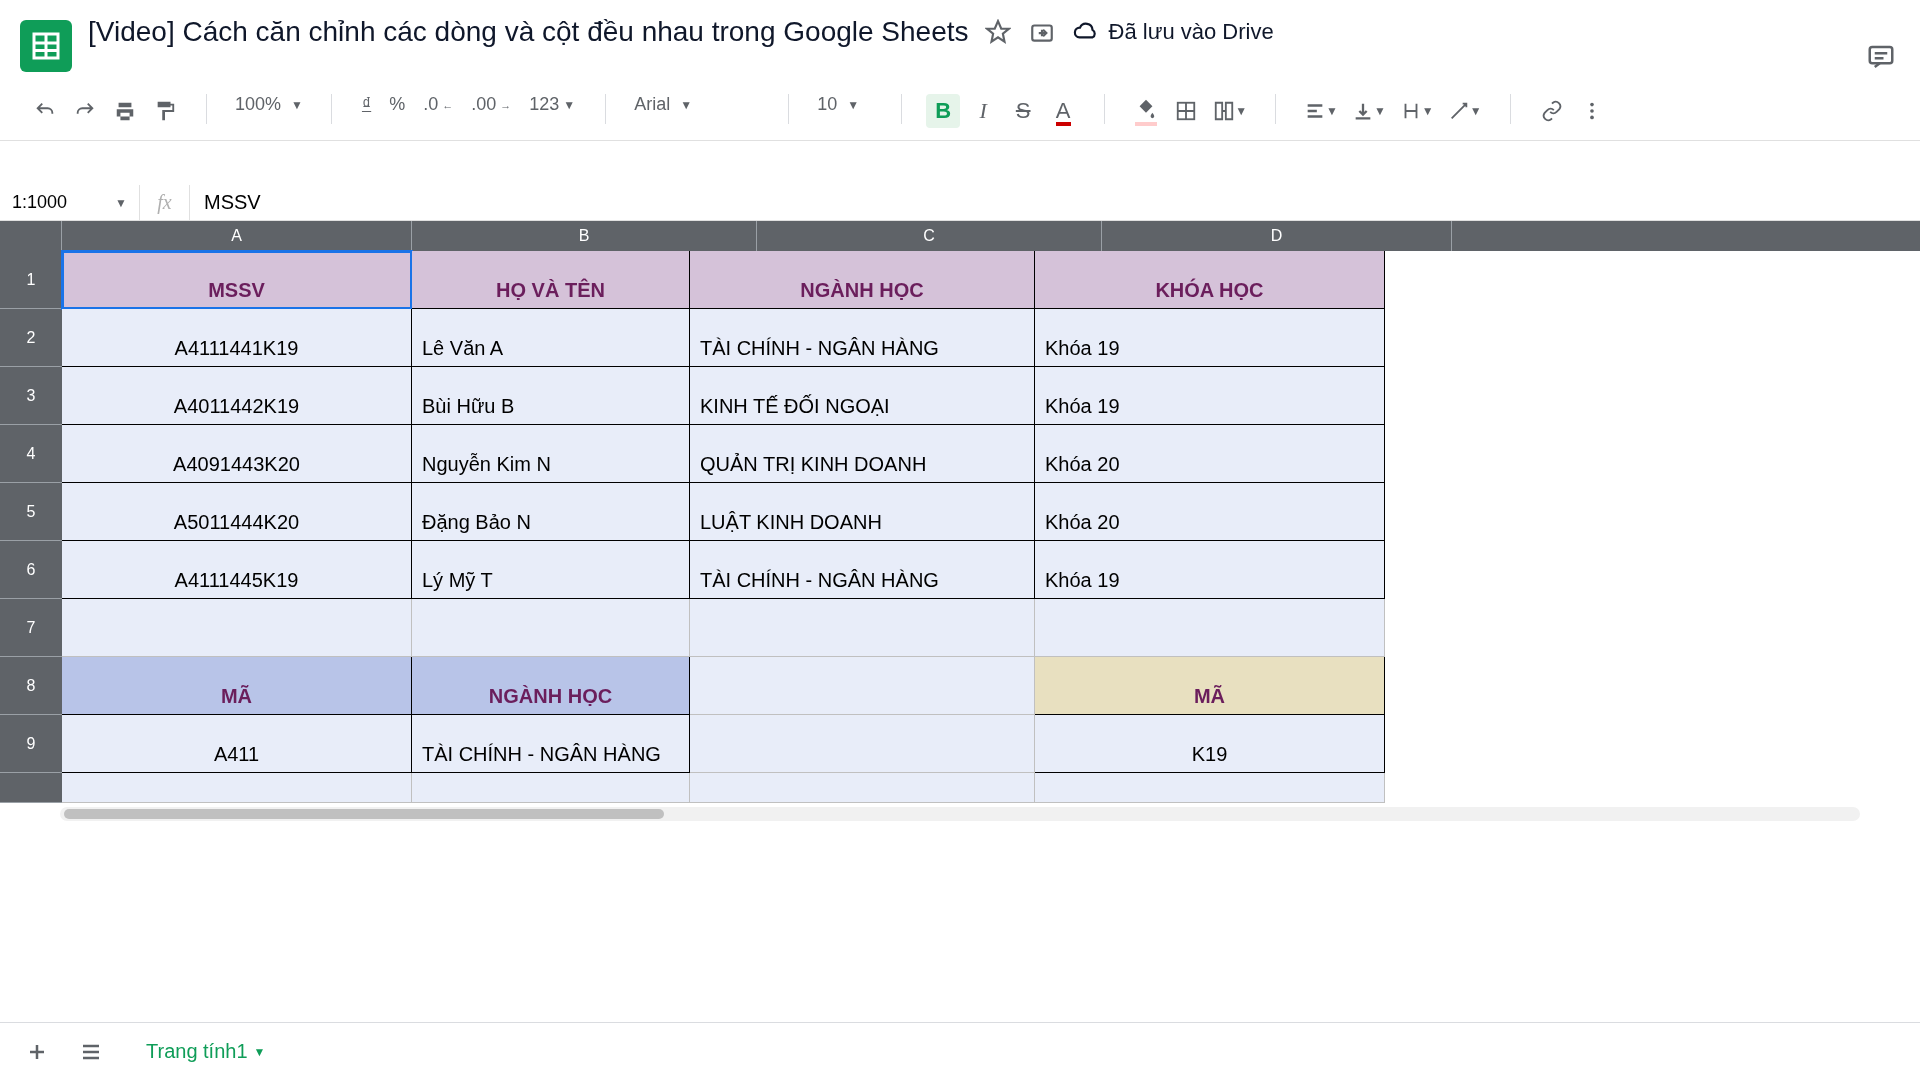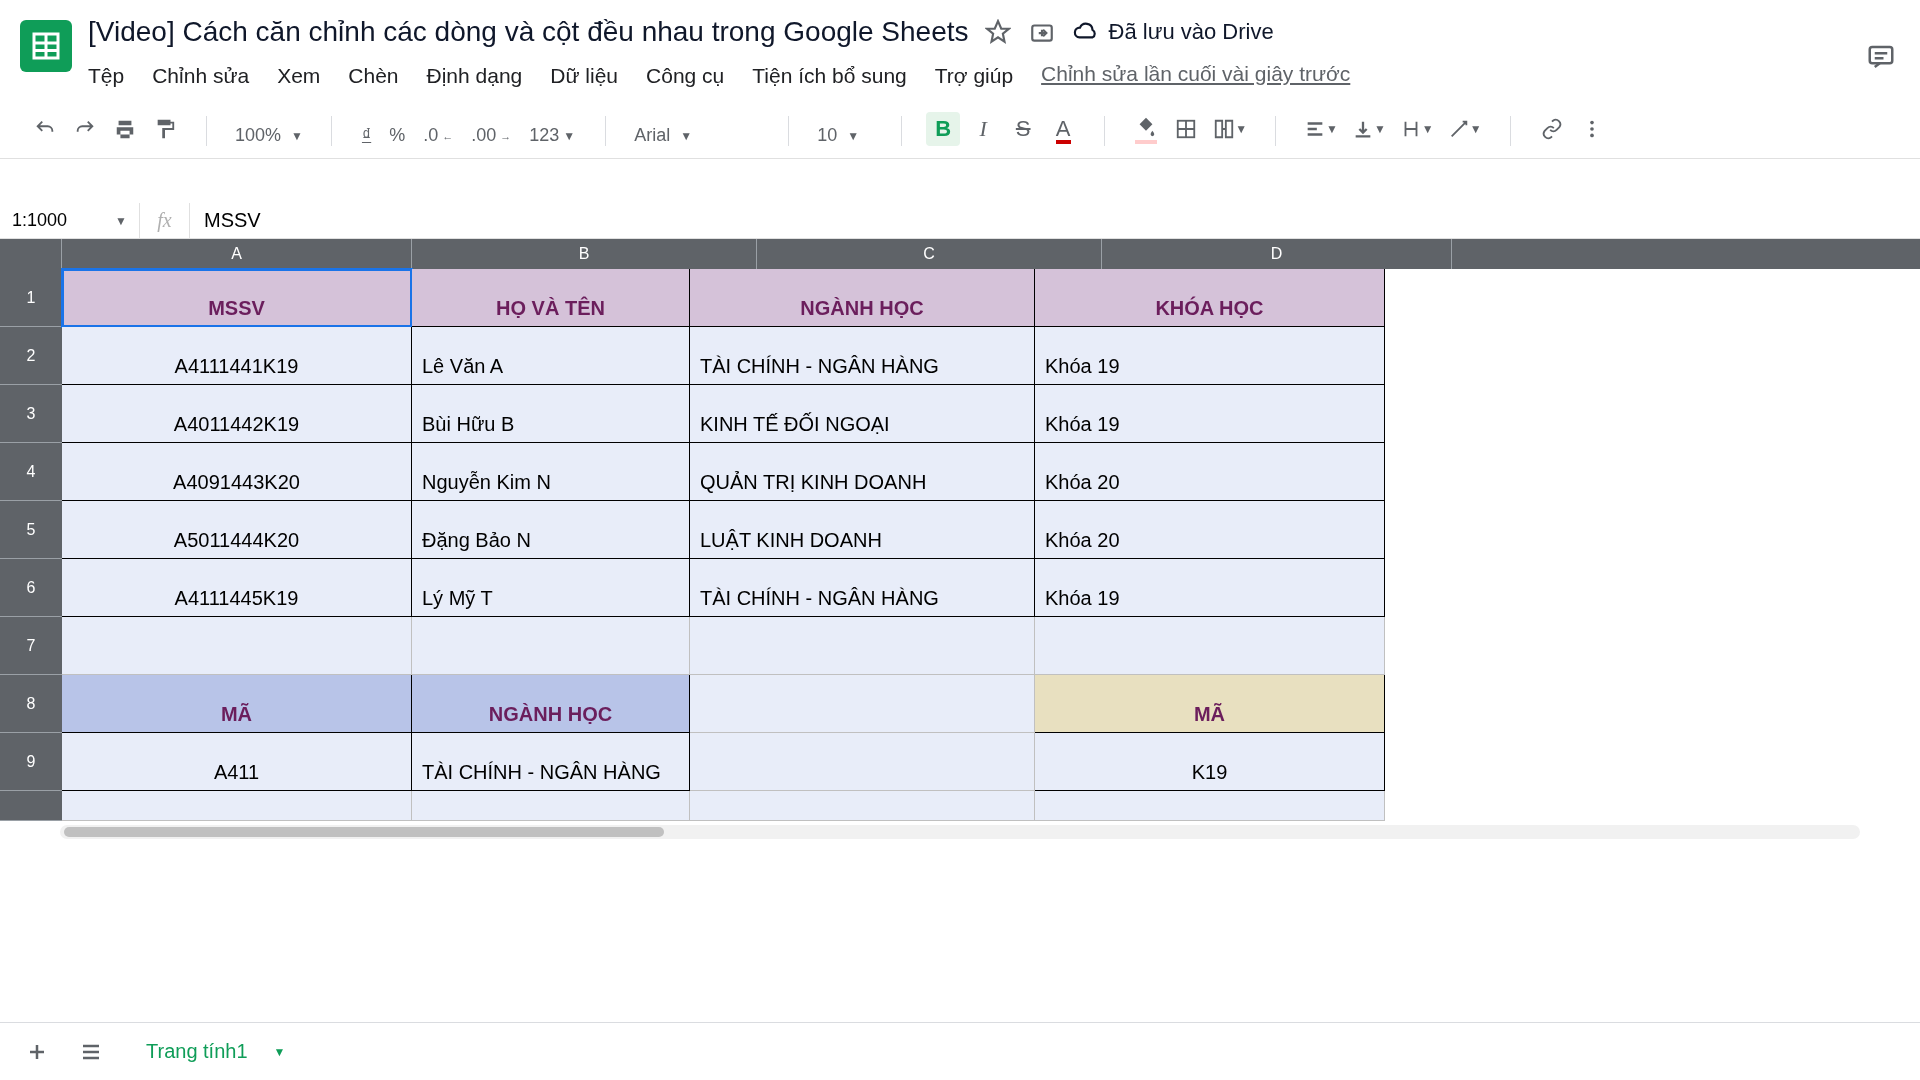--- a/index.html
+++ b/index.html
@@ -14,21 +14,21 @@
 .doc-title { font-size: 28px; color: #0f172a; padding: 4px 0; }
 .title-icons { display: flex; align-items: center; gap: 18px; color: #5f6368; }
 .title-icons .icn { width: 26px; height: 26px; display: flex; align-items: center; justify-content: center; cursor: pointer; }
 .save-status { font-size: 22px; color: #0f172a; display: flex; align-items: center; gap: 10px; }
 .menu-bar { display: flex; gap: 28px; margin-top: 10px; font-size: 21px; }
 .menu-item { color: #202124; cursor: pointer; padding: 2px 0; }
 .last-edit { color: #5f6368; text-decoration: underline; cursor: pointer; }
 .comment-icon { position: absolute; right: 24px; top: 42px; color: #5f6368; cursor: pointer; }
 
 
-.toolbar { display: flex; align-items: flex-end; padding: 12px 20px; gap: 16px; border-bottom: 1px solid #e0e0e0; margin-top: 10px; }
+.toolbar { display: flex; align-items: flex-start; padding: 12px 20px; gap: 16px; border-bottom: 1px solid #e0e0e0; margin-top: 10px; }
 .tb-group { display: flex; align-items: center; gap: 6px; padding: 0 8px; }
 .tb-sep { width: 1px; height: 30px; background: #dadce0; }
 .tb-btn { min-width: 34px; height: 34px; display: flex; align-items: center; justify-content: center; cursor: pointer; color: #5f6368; border-radius: 4px; padding: 0 4px; }
 .tb-btn.active { background: #e6f4ea; color: #0f9d58; }
 .tb-btn svg { width: 22px; height: 22px; }
 .tb-text { font-size: 18px; color: #5f6368; padding: 0 6px; cursor: pointer; display: flex; align-items: center; gap: 4px; }
 .tb-select { font-size: 18px; color: #5f6368; padding: 0 12px; cursor: pointer; display: flex; align-items: center; gap: 10px; min-width: 80px; }
 .dd { font-size: 12px; color: #5f6368; }
 .bold-b { font-weight: bold; font-size: 22px; }
 .italic-i { font-style: italic; font-size: 22px; font-family: serif; }
@@ -73,21 +73,21 @@
 .row.thin { height: 30px; }
 .row.thin .cell { border-bottom: 1px solid #c0c0c0; border-right: 1px solid #c0c0c0; }
 
 
 .hscroll { height: 14px; background: #f1f1f1; margin: 4px 60px 0 60px; border-radius: 7px; position: relative; }
 .hscroll-thumb { position: absolute; left: 4px; top: 2px; height: 10px; width: 600px; background: #c0c0c0; border-radius: 5px; }
 
 
 .sheet-tabs { position: absolute; bottom: 0; left: 0; right: 0; height: 58px; border-top: 1px solid #dadce0; display: flex; align-items: center; padding: 0 20px; gap: 20px; background: #fff; }
 .sheet-btn { width: 34px; height: 34px; display: flex; align-items: center; justify-content: center; cursor: pointer; color: #5f6368; }
-.sheet-tab { padding: 10px 18px; font-size: 20px; color: #0f9d58; font-weight: 500; cursor: pointer; display: flex; align-items: center; gap: 26px; border-radius: 4px 4px 0 0; }
+.sheet-tab { padding: 10px 18px; font-size: 20px; color: #0f9d58; font-weight: 500; cursor: pointer; display: flex; align-items: center; gap: 6px; border-radius: 4px 4px 0 0; }
 </style>
 </head>
 <body>
 
 <div class="header">
   <div class="logo">
     <svg viewBox="0 0 24 24" fill="#fff">
         <path d="M3 3h18v18H3V3zm2 2v4h6V5H5zm8 0v4h6V5h-6zM5 11v3h6v-3H5zm8 0v3h6v-3h-6zM5 16v3h6v-3H5zm8 0v3h6v-3h-6z"></path>
       </svg>
   </div>
@@ -109,32 +109,20 @@
             </svg>
           </div>
         <div class="save-status">
           <svg width="26" height="26" viewBox="0 0 24 24" fill="none" stroke="currentColor" stroke-width="2">
               <path d="M18 10a6 6 0 00-11.5-2A4.5 4.5 0 006 17h12a4 4 0 000-7z"></path>
             </svg>
           <span>Đã lưu vào Drive</span>
         </div>
       </div>
     </div>
-    <div class="menu-bar">
-      <span class="menu-item">Tệp</span>
-      <span class="menu-item">Chỉnh sửa</span>
-      <span class="menu-item">Xem</span>
-      <span class="menu-item">Chèn</span>
-      <span class="menu-item">Định dạng</span>
-      <span class="menu-item">Dữ liệu</span>
-      <span class="menu-item">Công cụ</span>
-      <span class="menu-item">Tiện ích bổ sung</span>
-      <span class="menu-item">Trợ giúp</span>
-      <span class="last-edit">Chỉnh sửa lần cuối vài giây trước</span>
-    </div>
   </div>
   <div class="comment-icon">
     <svg width="30" height="30" viewBox="0 0 24 24" fill="none" stroke="currentColor" stroke-width="2">
         <rect x="3" y="4" width="18" height="13" rx="2"></rect>
         <path d="M7 20l4-3"></path>
         <path d="M7 9h10M7 13h7"></path>
       </svg>
   </div>
 </div>
 

